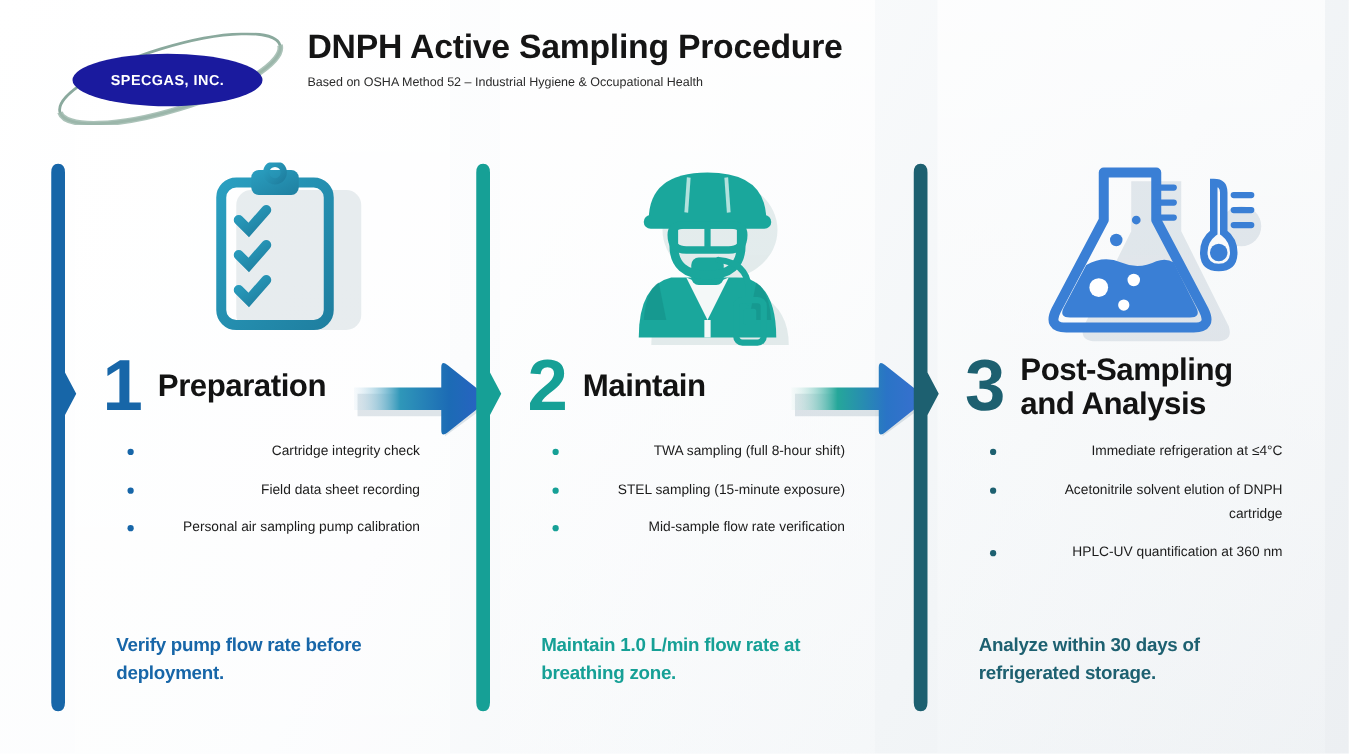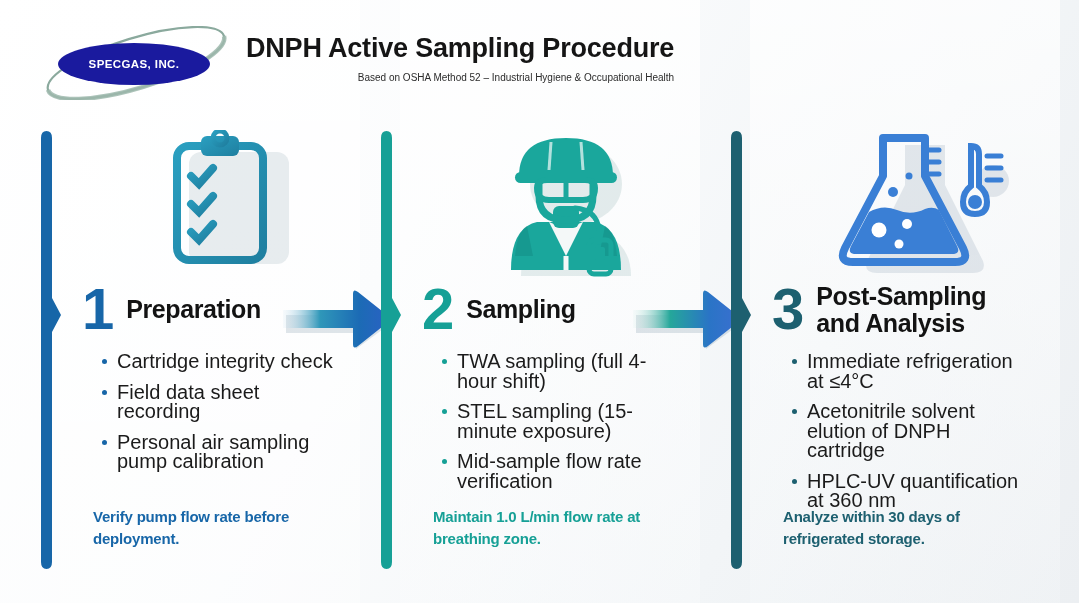--- a/index.html
+++ b/index.html
@@ -42,21 +42,21 @@
   }
   .logo-wrap {
     position: absolute;
     left: 38px; top: 26px;
     width: 196px; height: 74px;
   }
   .logo-wrap svg { display: block; }
 
   .title-block {
     position: absolute;
-    left: 246px; top: 31px; text-align: right;
+    left: 246px; top: 20px;
   }
   .main-title {
     font-size: 27px;
     font-weight: bold;
     color: #151515;
     letter-spacing: -0.2px;
     line-height: 34px;
     white-space: nowrap;
   }
   .sub-title {
@@ -130,23 +130,24 @@
     top: 222px;
     width: 236px;
     margin: 0;
     padding: 0;
     list-style: none;
   }
   .bullets li {
     position: relative;
     padding-left: 17px;
     margin-bottom: 11px;
-    font-size: 20px;
+    font-size: 11px;
     line-height: 19.5px;
     color: #1b1b1b;
+    text-align: right;
   }
   .bullets li .dot {
     position: absolute;
     left: 2px;
     top: 7px;
     width: 5px; height: 5px;
     border-radius: 50%;
   }
 
   
@@ -312,27 +313,27 @@
 
         <path d="M104 78 Q126 80 128 100 L128 112" fill="none" stroke="#1aa79c" stroke-width="5" stroke-linecap="round"></path>
 
         <rect x="118" y="110" width="22" height="34" rx="5" fill="none" stroke="#1aa79c" stroke-width="5"></rect>
         <rect x="124" y="117" width="10" height="13" rx="2" fill="#1aa79c"></rect>
       </svg>
     </div>
 
     <div class="step-head">
       <span class="step-num" style="color:#16a096">2</span>
-      <span class="step-title">Sampling</span>
+      <span class="step-title">Maintain</span>
     </div>
 
     <ul class="bullets">
       <li>
         <span class="dot" style="background:#16a096"></span>
-        <span>TWA sampling (full 4-hour shift)</span>
+        <span>TWA sampling (full 8-hour shift)</span>
       </li>
       <li>
         <span class="dot" style="background:#16a096"></span>
         <span>STEL sampling (15-minute exposure)</span>
       </li>
       <li>
         <span class="dot" style="background:#16a096"></span>
         <span>Mid-sample flow rate verification</span>
       </li>
     </ul>

